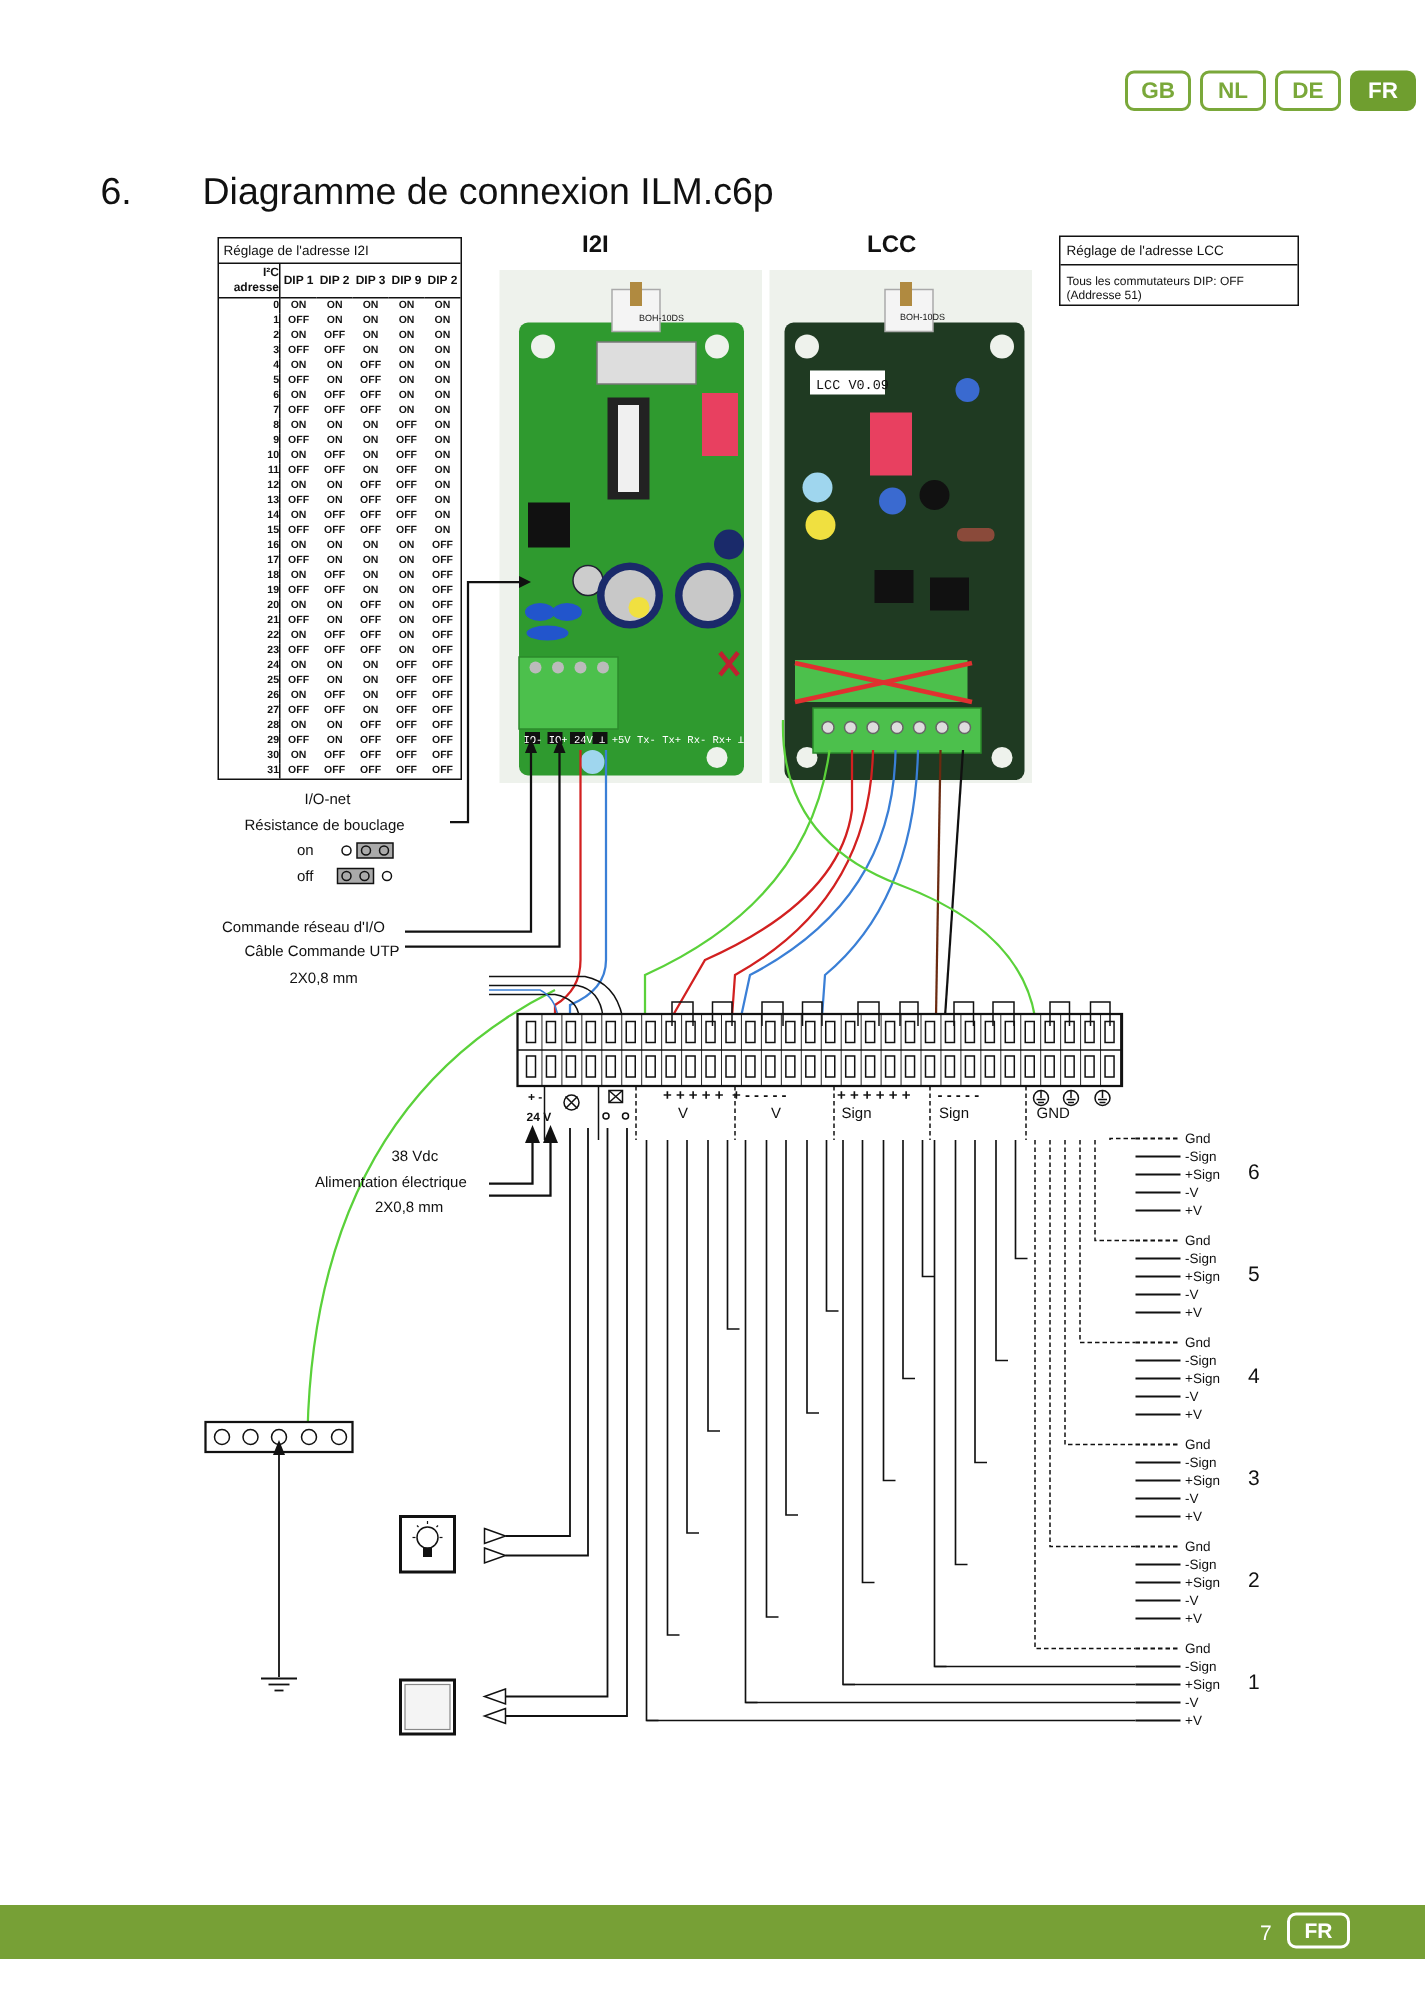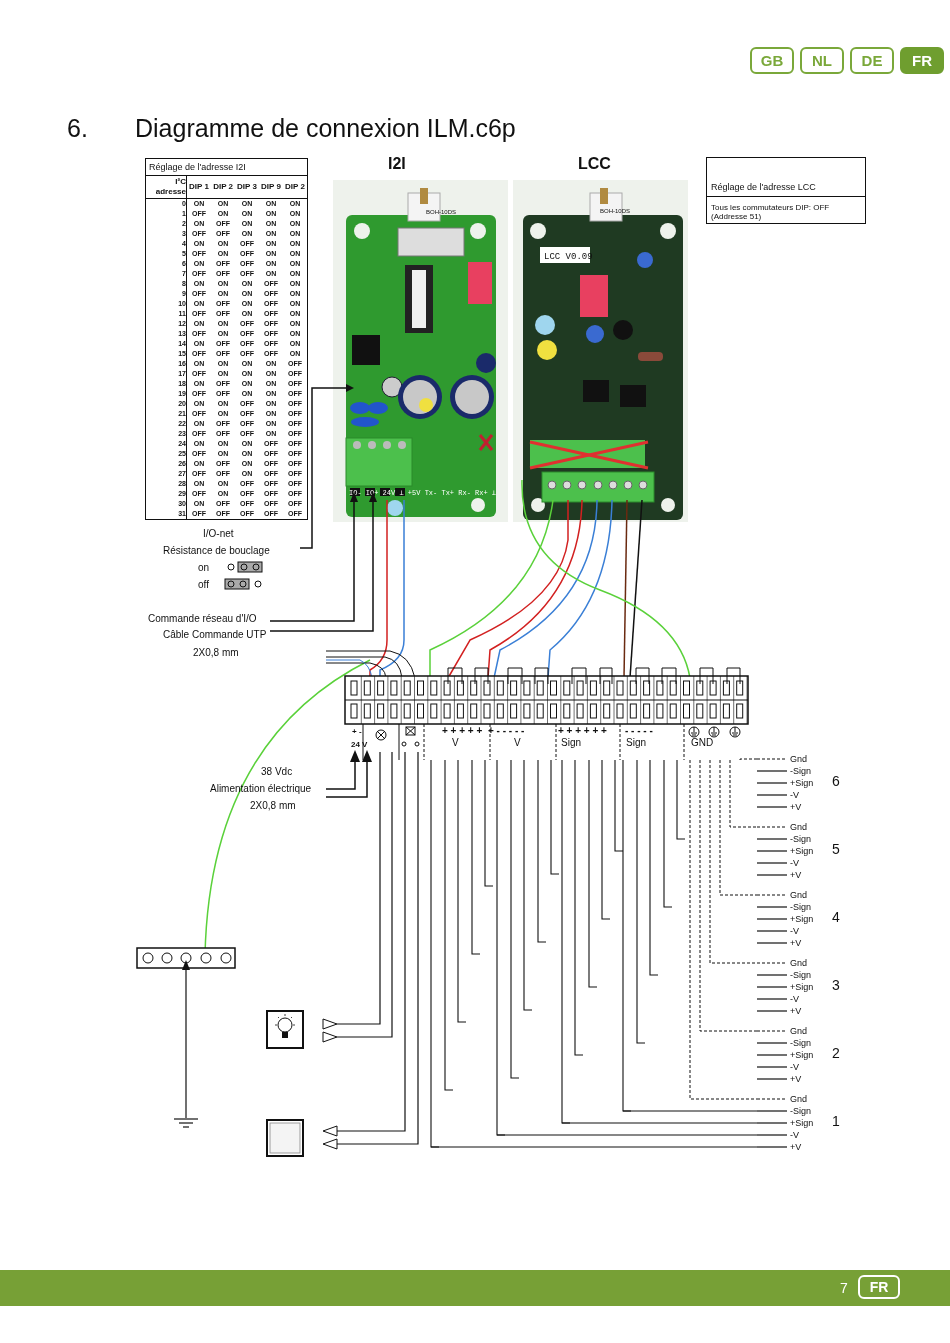--- a/index.html
+++ b/index.html
@@ -9,21 +9,21 @@
   .lang.active{background:#6f9e2f;border-color:#6f9e2f;color:#fff;}
   .title{position:absolute;top:114px;left:67px;font-size:25px;font-weight:normal;white-space:nowrap;}
   .title .num{display:inline-block;width:68px;}
   .tbl{position:absolute;left:145px;top:158px;width:161px;border:1.5px solid #111;font-size:7px;font-weight:bold;background:#fff;}
   .tbl .hdr{font-size:9px;padding:3px 3px;border-bottom:1px solid #111;font-weight:normal;}
   .tbl table{border-collapse:collapse;width:100%;}
   .tbl th{font-size:8px;font-weight:bold;padding:1px 0;border-bottom:1px solid #111;line-height:10px;}
   .tbl td{text-align:center;padding:0;line-height:10px;height:10px;}
   .tbl td.addr,.tbl th.addr{border-right:1px solid #111;width:40px;text-align:right;}
   .lccbox{position:absolute;left:706px;top:157px;width:158px;border:1.5px solid #111;font-size:8px;}
-  .lccbox .h{padding:4px;border-bottom:1px solid #111;font-size:9px;margin-top:20px;}
+  .lccbox .h{padding:4px;border-bottom:1px solid #111;font-size:9px;}
   .lccbox .b{padding:6px 4px 2px;line-height:9px;}
   .pcb-label{position:absolute;font-size:16px;font-weight:bold;top:155px;}
   .lbl{position:absolute;font-size:10px;white-space:nowrap;}
   .term-lbl{position:absolute;font-size:10px;font-weight:bold;}
   .ch-lbl{position:absolute;font-size:9px;line-height:12px;}
   .ch-num{position:absolute;font-size:14px;}
   .footer{position:absolute;left:0;top:1270px;width:950px;height:36px;background:#77a036;}
   .page-num{position:absolute;left:840px;top:1280px;color:#fff;font-size:14px;}
   .foot-lang{position:absolute;left:858px;top:1275px;width:42px;height:24px;box-sizing:border-box;border:2px solid #fff;border-radius:6px;color:#fff;font-weight:bold;font-size:14px;display:flex;align-items:center;justify-content:center;}
   svg{position:absolute;left:0;top:0;}

